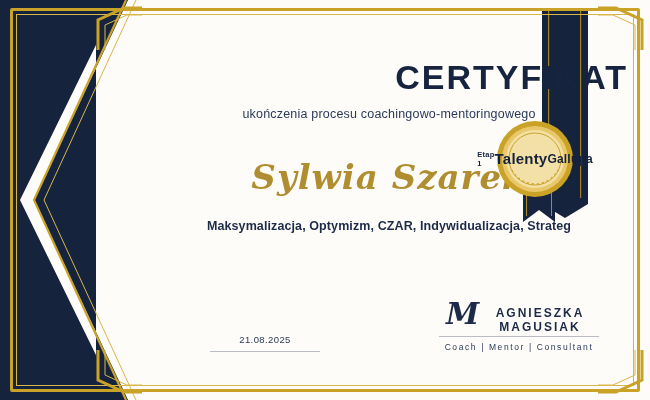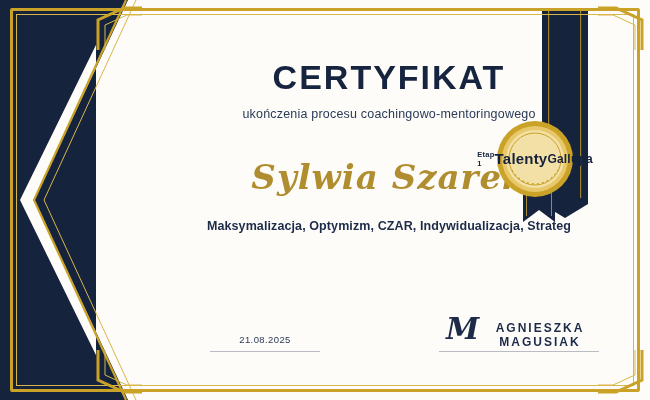--- a/index.html
+++ b/index.html
@@ -67,20 +67,21 @@
     text-align: center;
   }
 
   .title {
     margin-top: 38px;
     font-size: 34px;
     letter-spacing: 2px;
     font-weight: bold;
     color: #17243f;
     font-family: "Liberation Sans", sans-serif;
+    text-align: right;
   }
 
   .subtitle {
     margin-top: 10px;
     font-size: 12.5px;
     color: #2b3a58;
     letter-spacing: 0.2px;
   }
 
   .recipient {
@@ -292,16 +293,17 @@
     <div class="date-block">
       <div class="date-text">21.08.2025</div>
       <div class="date-rule"></div>
     </div>
     <div class="sig-block">
       <div class="sig-script">
         <div class="sig-mark">M</div>
         <div class="sig-name">AGNIESZKA MAGUSIAK</div>
       </div>
       <div class="sig-rule"></div>
+      <div class="sig-role">Coach | Mentor | Consultant</div>
     </div>
   </div>
 
 </div>
 
 </body></html>

